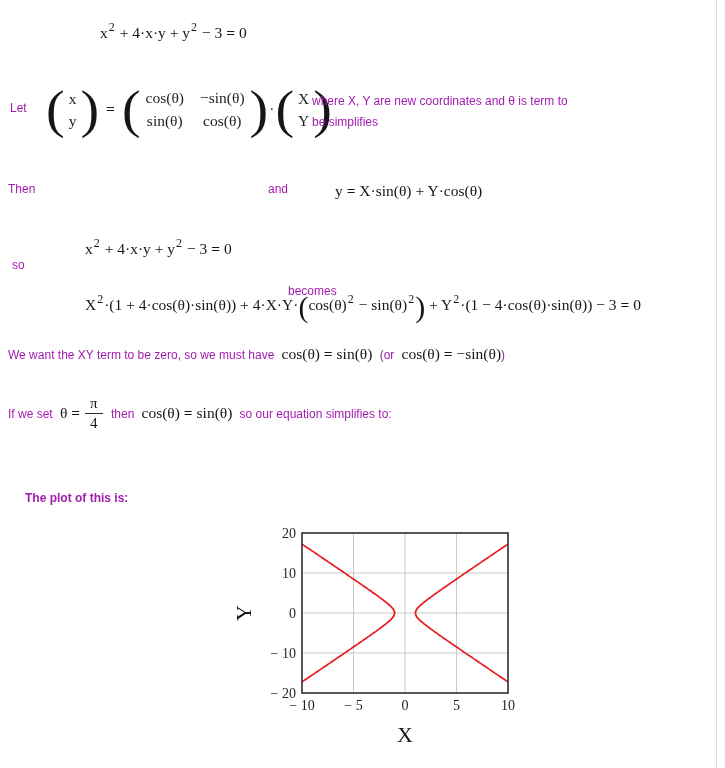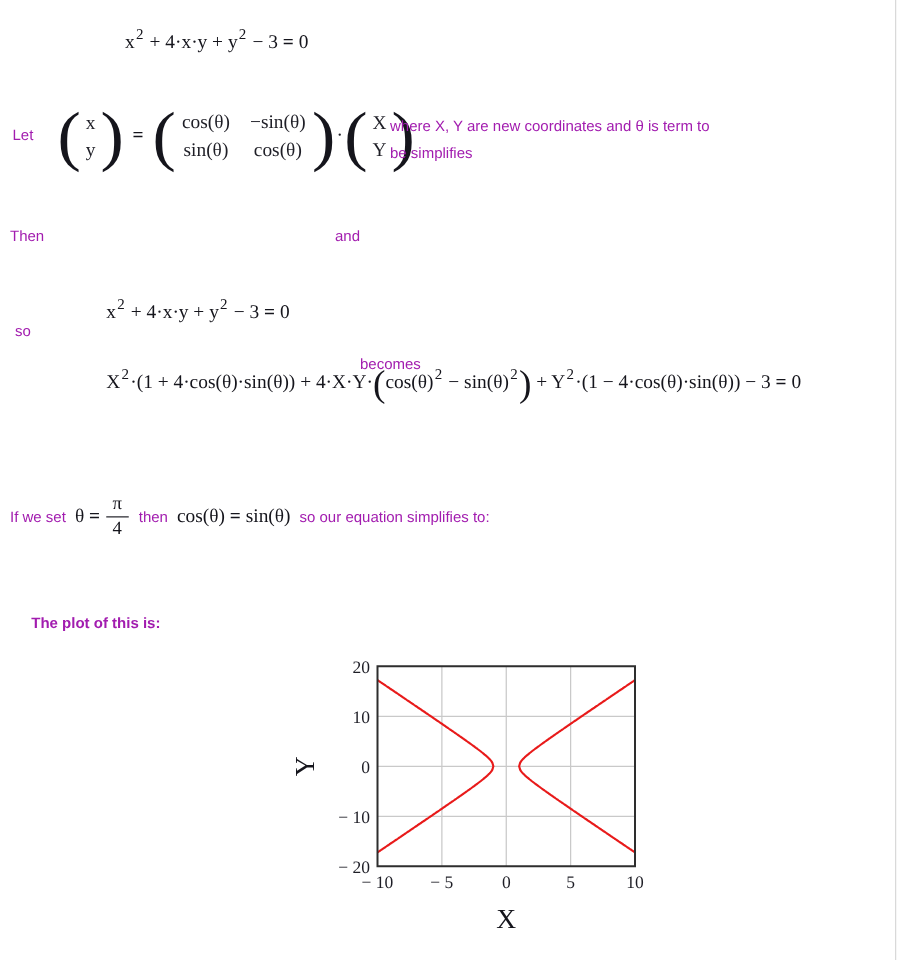--- a/index.html
+++ b/index.html
@@ -64,27 +64,29 @@
     </span>
     <span class="pglyph">)</span>
   </div>
   <div class="abs txt" style="left:312px;top:91px;line-height:21px;white-space:normal;width:390px;">
     <span>where X, Y are new coordinates and θ is term to</span><br>
     <span>be simplifies</span>
   </div>
 
   <div class="abs txt" style="left:8px;top:182px;">Then</div>
   <div class="abs txt" style="left:268px;top:182px;text-align:right;">and</div>
+  <div class="abs eqline" style="left:335px;top:182px;"><span class="mm">y </span><span class="beq">=</span><span class="mm"> X·sin(θ) + Y·cos(θ)</span></div>
 
   <div class="abs txt" style="left:12px;top:258px;">so</div>
   <div class="abs eqline" style="left:85px;top:236px;"><span class="mm">x</span><span class="msup">2</span><span class="mm"> + 4·x·y + y</span><span class="msup">2</span><span class="mm"> − 3 </span><span class="beq">=</span><span class="mm"> 0</span></div>
   <div class="abs txt" style="left:288px;top:243px;margin-top:41px;">becomes</div>
 
   <div class="abs eqline" style="left:85px;top:289px;line-height:20px;"><span class="mm">X</span><span class="msup">2</span><span class="mm">·(1 + 4·cos(θ)·sin(θ)) + 4·X·Y·</span><span class="bigp">(</span><span class="mm">cos(θ)</span><span class="msup">2</span><span class="mm"> − sin(θ)</span><span class="msup">2</span><span class="bigp">)</span><span class="mm"> + Y</span><span class="msup">2</span><span class="mm">·(1 − 4·cos(θ)·sin(θ)) − 3 </span><span class="beq">=</span><span class="mm"> 0</span></div>
 
+  <div class="abs eqline" style="left:8px;top:345px;"><span class="txt">We want the XY term to be zero, so we must have </span><span class="mm"> cos(θ) </span><span class="beq">=</span><span class="mm"> sin(θ) </span><span class="txt"> (or </span><span class="mm"> cos(θ) </span><span class="beq">=</span><span class="mm"> −sin(θ)</span><span class="txt">)</span></div>
 
   <div class="abs eqline" style="left:8px;top:396px;"><span class="txt">If we set </span><span class="mm"> θ </span><span class="beq">=</span><span class="frac"><span class="ftop">π</span><span class="fbot">4</span></span><span class="txt"> then </span><span class="mm"> cos(θ) </span><span class="beq">=</span><span class="mm"> sin(θ) </span><span class="txt"> so our equation simplifies to:</span></div>
 
 
   <div class="abs txt" style="left:25px;top:491px;font-weight:bold;">The plot of this is:</div>
 
   <svg id="plot-svg" width="300" height="246">
       <line x1="123.5" y1="11" x2="123.5" y2="171" stroke="#c9c9c9" stroke-width="1"></line>
       <line x1="175" y1="11" x2="175" y2="171" stroke="#c9c9c9" stroke-width="1"></line>
       <line x1="226.5" y1="11" x2="226.5" y2="171" stroke="#c9c9c9" stroke-width="1"></line>

